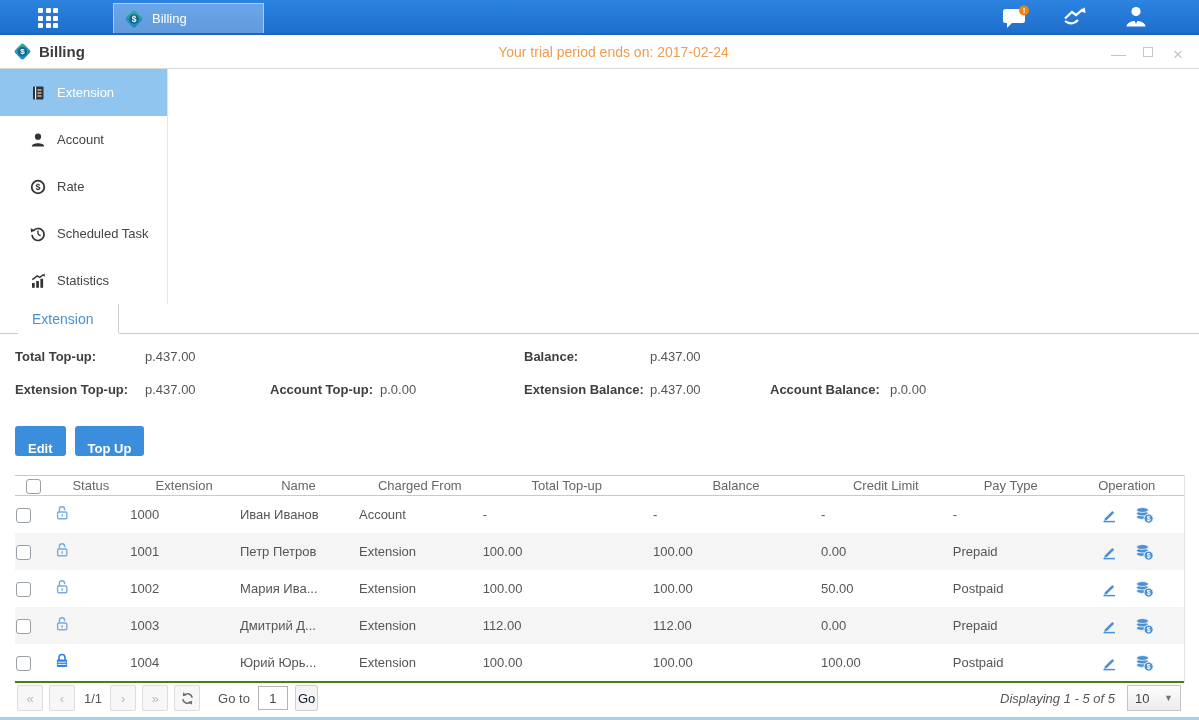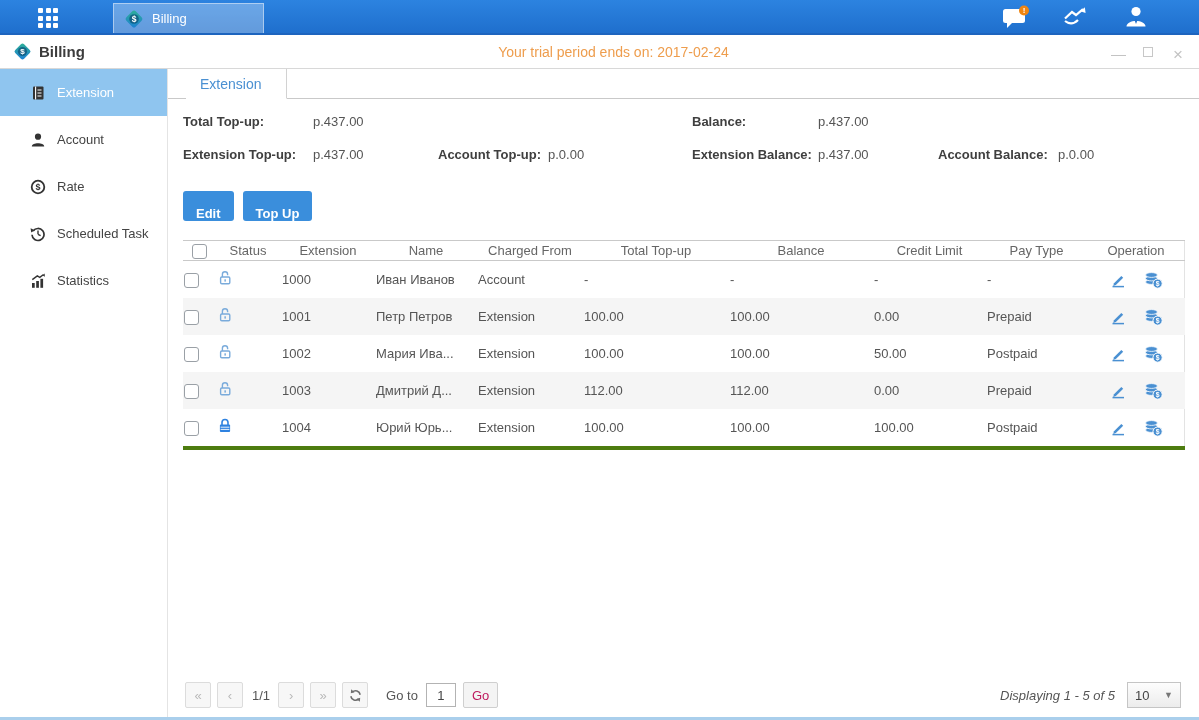--- a/index.html
+++ b/index.html
@@ -35,21 +35,21 @@
   }
   .title-left { display:flex; align-items:center; gap:7px; padding-left:13px; z-index:2; }
   .title-text { font-size:15px; font-weight:bold; color:#3c3c3c; }
   .trial-notice {
     position:absolute; left:0; right:0; text-align:center; color:#ee9d4d; font-size:14px; z-index:1;padding-left:28px;
   }
   .win-controls { position:absolute; right:14px; top:0; height:100%; display:flex; align-items:center; gap:16px; z-index:2; }
   .win-btn { color:#c3c3c3; font-size:15px; cursor:pointer; display:grid; place-items:center; width:14px; height:14px; }
   .win-max { width:10px; height:10px; border:1.5px solid #c7c7c7; }
   
-  .content { display:flex; height:calc(720px - 71px); }
+  .content { display:flex; height:calc(720px - 71px);flex-direction:column; }
   .sidebar { width:168px; border-right:1px solid #e4e4e4; background:#fff; flex:none; }
   .side-item {
     height:47px; display:flex; align-items:center; gap:11px; padding-left:30px;
     color:#444; cursor:pointer;
   }
   .side-item.active { background:#8fc5ef; color:#fff; }
   .side-item svg { flex:none; }
   .main { flex:1; display:flex; flex-direction:column; padding:0 14px 0 15px; min-width:0; }
   
   .tabstrip { height:30px; margin:0 -14px 0 -15px; padding-left:18px; border-bottom:1px solid #c9c9c9; display:flex; }
@@ -74,42 +74,42 @@
   }
   
   .table-wrap { margin-top:19px; border-right:1px solid #e3e3e3; }
   table { width:100%; border-collapse:collapse; table-layout:fixed; }
   thead th {
     height:20px; font-weight:normal; color:#666; font-size:13px;
     border-top:1px solid #c9c9c9; border-bottom:1px solid #c9c9c9; text-align:center;
   }
   tbody td { height:35px; text-align:left; color:#555; }
   tbody tr:nth-child(even) { background:#f5f5f5; }
-  tbody tr:last-child td { border-bottom:4px solid #4d7c0f; }
+  tbody tr:last-child td { border-bottom:2px solid #4d7c0f; }
   .checkbox {
     width:15px; height:15px; border:1px solid #9aa0a6; border-radius:3px;
     display:inline-block; background:#fff; cursor:pointer; vertical-align:middle;
   }
   .op-cell { display:flex; justify-content:center; align-items:center; gap:16px; height:35px; }
   .op-icon { cursor:pointer; display:grid; place-items:center; }
   
   .footer { margin-top:auto; margin-bottom:8px; display:flex; align-items:center; height:30px; padding-left:2px; }
   .pg-btn {
     width:26px; height:26px; border:1px solid #dcdcdc; background:#f7f7f7; border-radius:2px;
     color:#b9b9b9; display:grid; place-items:center; font-size:13px; cursor:pointer; margin-right:6px;
   }
   .pg-num { margin:0 8px 0 3px; color:#555; }
   .goto-label { margin:0 8px 0 12px; color:#555; }
   .goto-input {
     width:30px; height:24px; border:1px solid #b3b3b3; text-align:center; font-size:13px;
     color:#444; font-family:inherit; margin-right:7px;
   }
   .go-btn {
-    height:26px; padding:0 8px; border:1px solid #cfcfcf; background:#f4f4f4; border-radius:2px;
-    color:#be185d; font-size:13px; font-family:inherit; cursor:pointer;
+    height:26px; padding:0 2px; border:1px solid #cfcfcf; background:#f4f4f4; border-radius:2px;
+    color:#0f172a; font-size:13px; font-family:inherit; cursor:pointer;
   }
   .footer-right { margin-left:auto; display:flex; align-items:center; gap:12px; padding-right:4px; }
   .displaying { color:#555;font-style:italic; }
   .page-size {
     width:54px; height:26px; border:1px solid #c5c5c5; background:linear-gradient(#fdfdfd,#ececec);
     display:flex; align-items:center; justify-content:space-between; padding:8px 7px; cursor:pointer; color:#444;
   }
   .caret { font-size:9px; color:#777; }
   .bottom-edge { position:absolute; left:0; right:0; bottom:0; height:3px; background:#aacfec; }
 </style>

